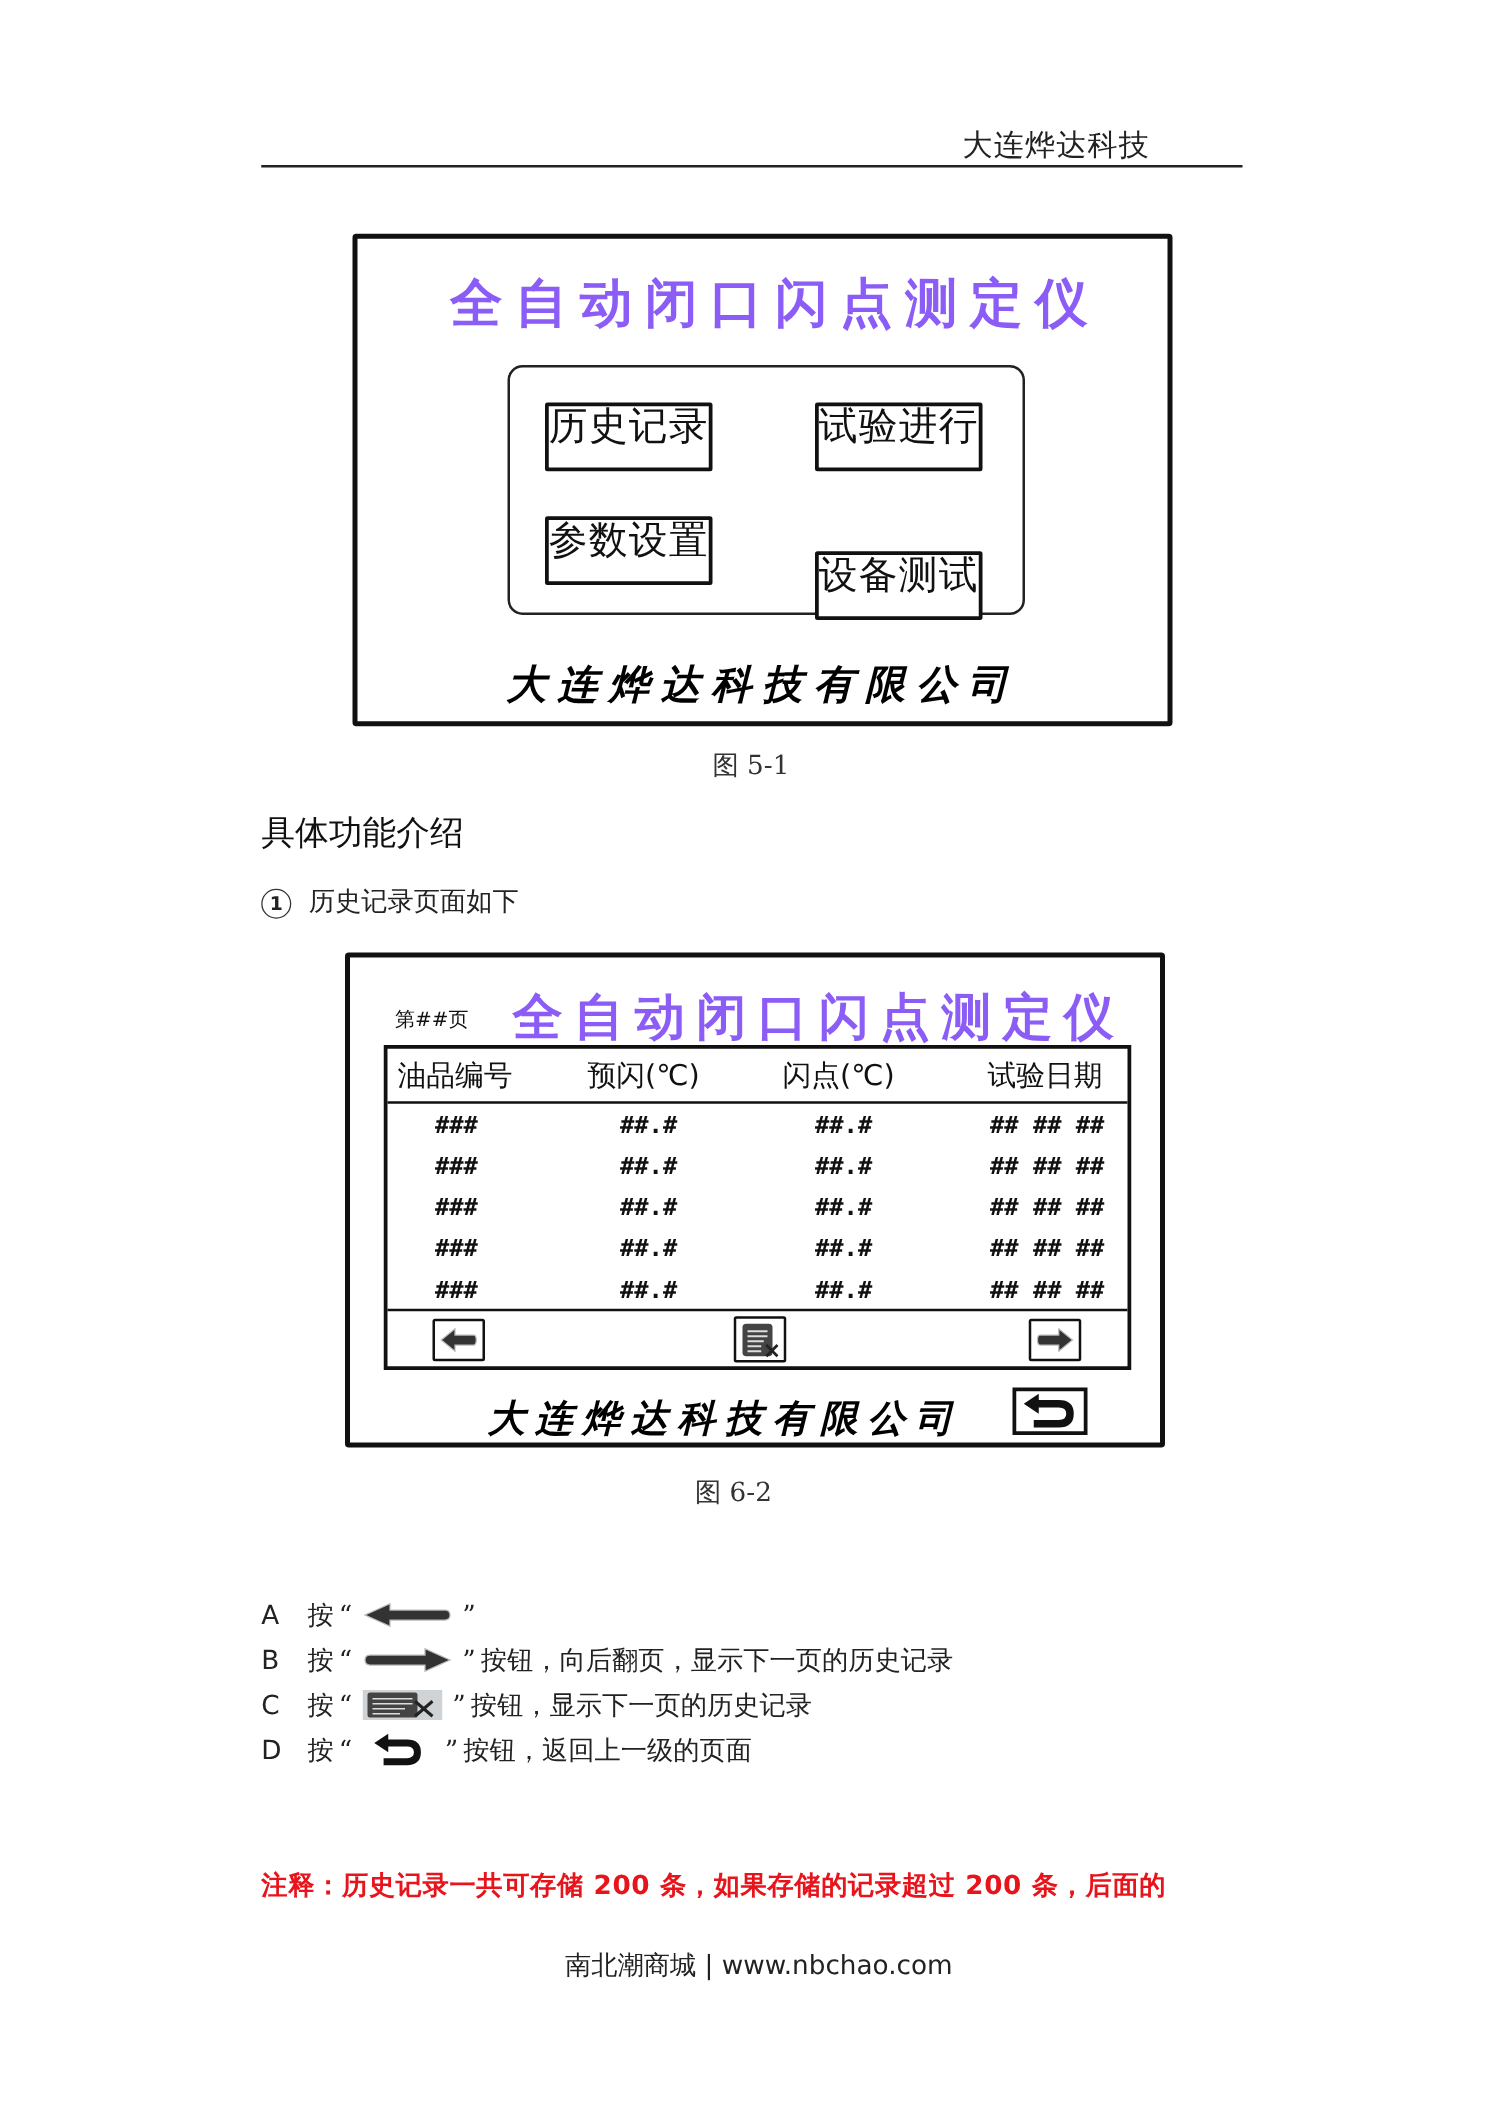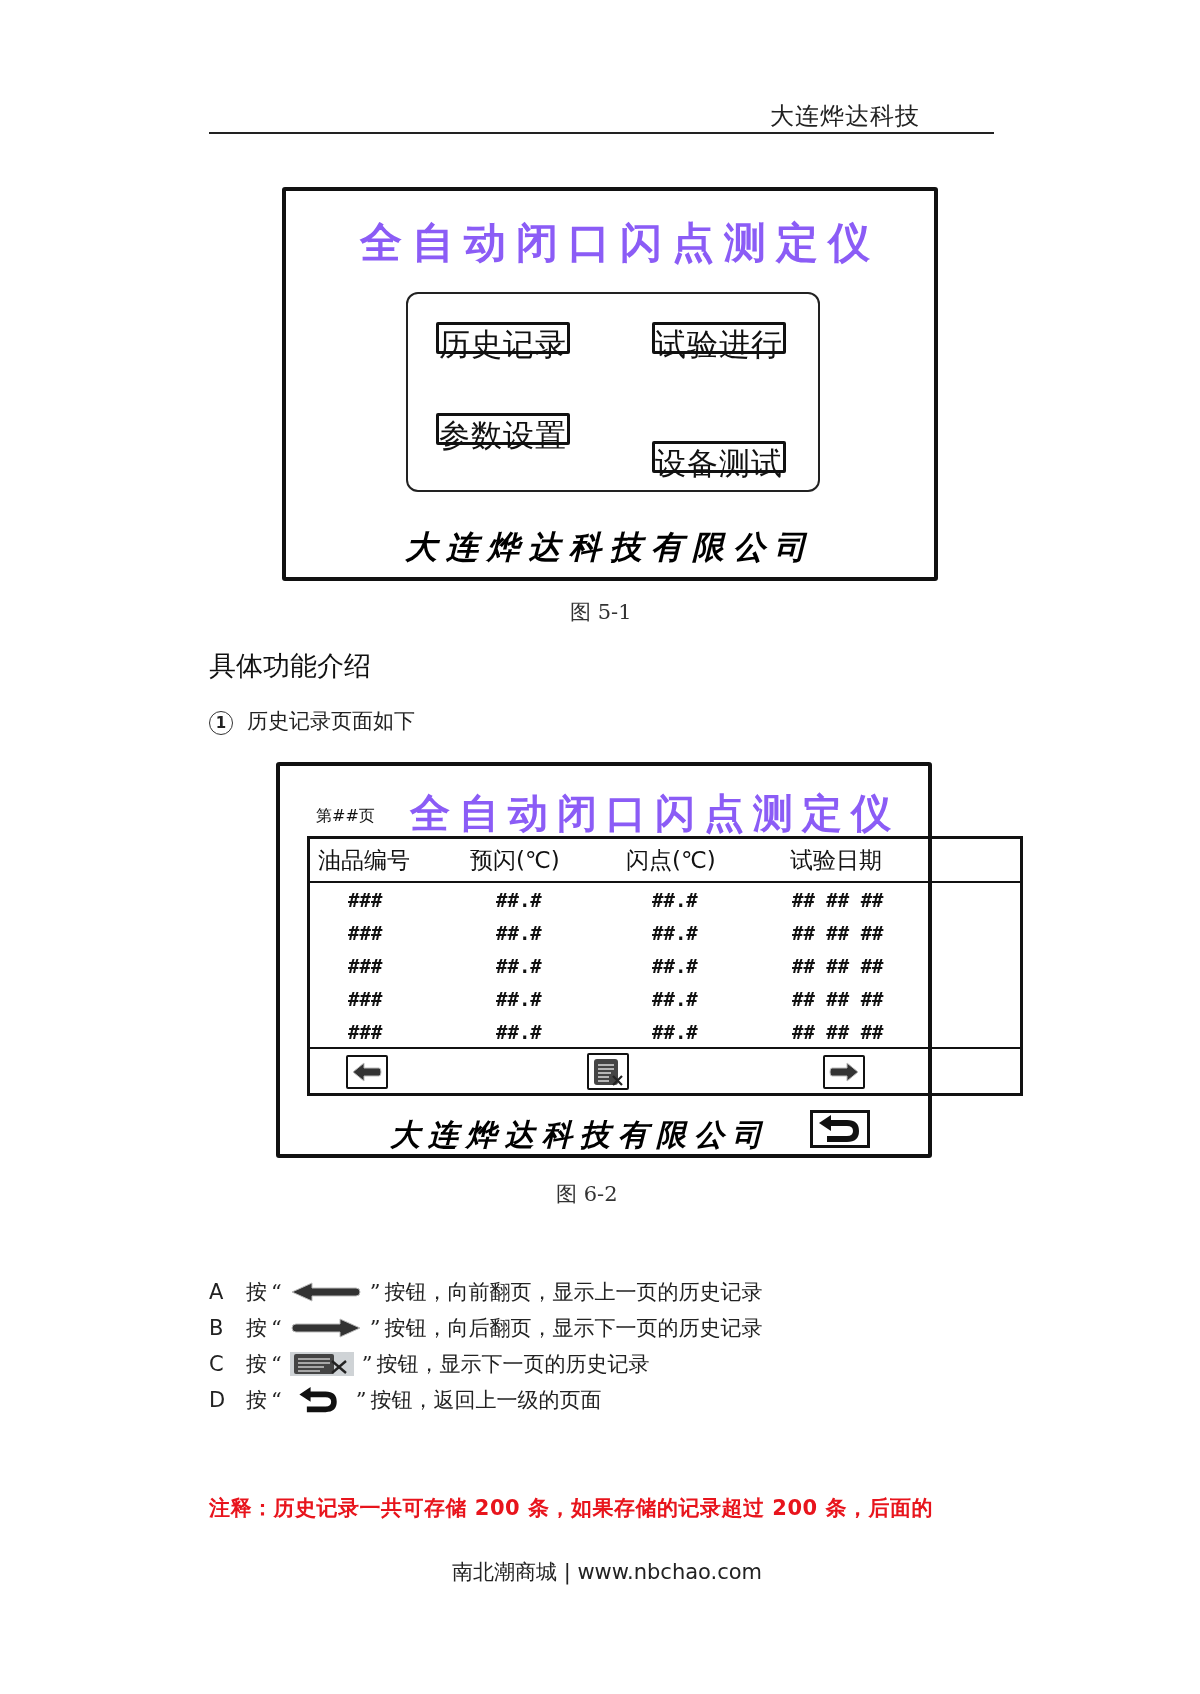--- a/index.html
+++ b/index.html
@@ -6,34 +6,34 @@
   body { width:1200px; height:1694px; position:relative; font-family:"DejaVu Sans", sans-serif; color:#111; overflow:hidden; }
   .abs { position:absolute; }
   .header-text { left:770px; top:100px; font-size:24px; color:#222; letter-spacing:1px; }
   .header-rule { left:209px; top:132px; width:785px; height:2px; background:#222; }
 
   
   .fig1 { left:282px; top:187px; width:656px; height:394px; border:4px solid #111; border-radius:3px; box-sizing:border-box; }
   .fig-title { font-family:Liberation Mono, monospace; font-weight:bold; font-size:42px; letter-spacing:10px; text-align:center; color:#8b5cf6;margin-left:20px; }
   .fig1 .fig-title { position:absolute; left:0; right:0; top:24px; }
   .menu-panel { position:absolute; left:120px; top:101px; width:414px; height:200px; border:2px solid #222; border-radius:12px; box-sizing:border-box; }
-  .menu-btn { position:absolute; width:134px; height:32px; border:3px solid #111; border-radius:2px; box-sizing:border-box; font-size:31px; text-align:center; line-height:38px; background:#fff; letter-spacing:1px; cursor:pointer; }
+  .menu-btn { position:absolute; width:134px; height:55px; border:3px solid #111; border-radius:2px; box-sizing:border-box; font-size:31px; text-align:center; line-height:38px; background:#fff; letter-spacing:1px; cursor:pointer;font-family:Liberation Mono, monospace; }
   .fig1 .company { position:absolute; left:0; right:0; top:335px; }
   .company { font-family:"DejaVu Serif", serif; font-weight:bold; font-style:italic; font-size:32px; letter-spacing:9px; text-align:center; color:#000; }
   .caption { font-family:"DejaVu Serif", serif; font-size:21px; color:#333; }
 
   .section-title { left:209px; top:648px; font-size:27px; color:#111; }
   .item-intro { left:209px; top:707px; font-size:21px; font-family:"DejaVu Serif", serif; color:#222; }
   .circle-num { display:inline-block; width:22px; height:22px; border:1.5px solid #333; border-radius:50%; text-align:center; line-height:22px; font-size:15px; font-family:"DejaVu Sans", sans-serif; font-weight:bold; margin-right:14px; vertical-align:middle; }
 
   
   .fig2 { left:276px; top:762px; width:656px; height:396px; border:4px solid #111; border-radius:3px; box-sizing:border-box; }
   .page-label { position:absolute; left:36px; top:40px; font-size:16px; color:#111; }
   .fig2 .fig-title { position:absolute; left:110px; top:20px; font-size:40px; letter-spacing:9px; text-align:left; }
-  .tbl { position:absolute; left:27px; top:70px; width:716px; height:260px; border:3px solid #111; box-sizing:border-box; }
+  .tbl { position:absolute; left:27px; top:70px; width:598px; height:260px; border:3px solid #111; box-sizing:border-box; }
   .tbl-head { position:absolute; left:0; right:0; top:0; height:42px; border-bottom:2px solid #111; font-size:23px; }
   .th { position:absolute; top:6px; }
   .tbl-row { position:absolute; left:0; right:0; height:33px; font-family:"DejaVu Sans Mono", monospace; font-weight:bold; font-size:19px; }
   .td { position:absolute; top:4px; }
   .nav-bar { position:absolute; left:0; right:0; top:208px; bottom:0; border-top:2px solid #111; }
   .icon-btn { position:absolute; width:42px; height:34px; border:2px solid #111; border-radius:2px; box-sizing:border-box; background:#fff; cursor:pointer; display:flex; align-items:center; justify-content:center; }
   .fig2 .company { position:absolute; left:110px; top:349px; font-size:30px; letter-spacing:8px; text-align:left; }
   .back-btn { position:absolute; left:530px; top:344px; width:60px; height:38px; border:3px solid #111; box-sizing:border-box; display:flex; align-items:center; justify-content:center; cursor:pointer; background:#fff; }
 
   .instr { left:209px; font-size:21px; font-family:"DejaVu Serif", serif; color:#222; display:flex; align-items:center; }
@@ -150,21 +150,20 @@
 <div class="abs instr" style="top:1278px;">
   <span class="letter">A</span>
   <span>按</span>
   <span class="q">“</span>
   <span class="inline-icon">
       <svg width="72" height="20" viewBox="0 0 72 20">
         <path d="M2 10 L22 1 L22 6 L66 6 Q70 6 70 10 Q70 14 66 14 L22 14 L22 19 Z" fill="#333" stroke="#bbb" stroke-width="1"></path>
       </svg>
     </span>
   <span class="q">”</span>
-  <span>按钮，向前翻页，显示上一页的历史记录</span>
 </div>
 <div class="abs instr" style="top:1314px;">
   <span class="letter">B</span>
   <span>按</span>
   <span class="q">“</span>
   <span class="inline-icon">
       <svg width="72" height="20" viewBox="0 0 72 20">
         <path d="M70 10 L50 1 L50 6 L6 6 Q2 6 2 10 Q2 14 6 14 L50 14 L50 19 Z" fill="#333" stroke="#bbb" stroke-width="1"></path>
       </svg>
     </span>

